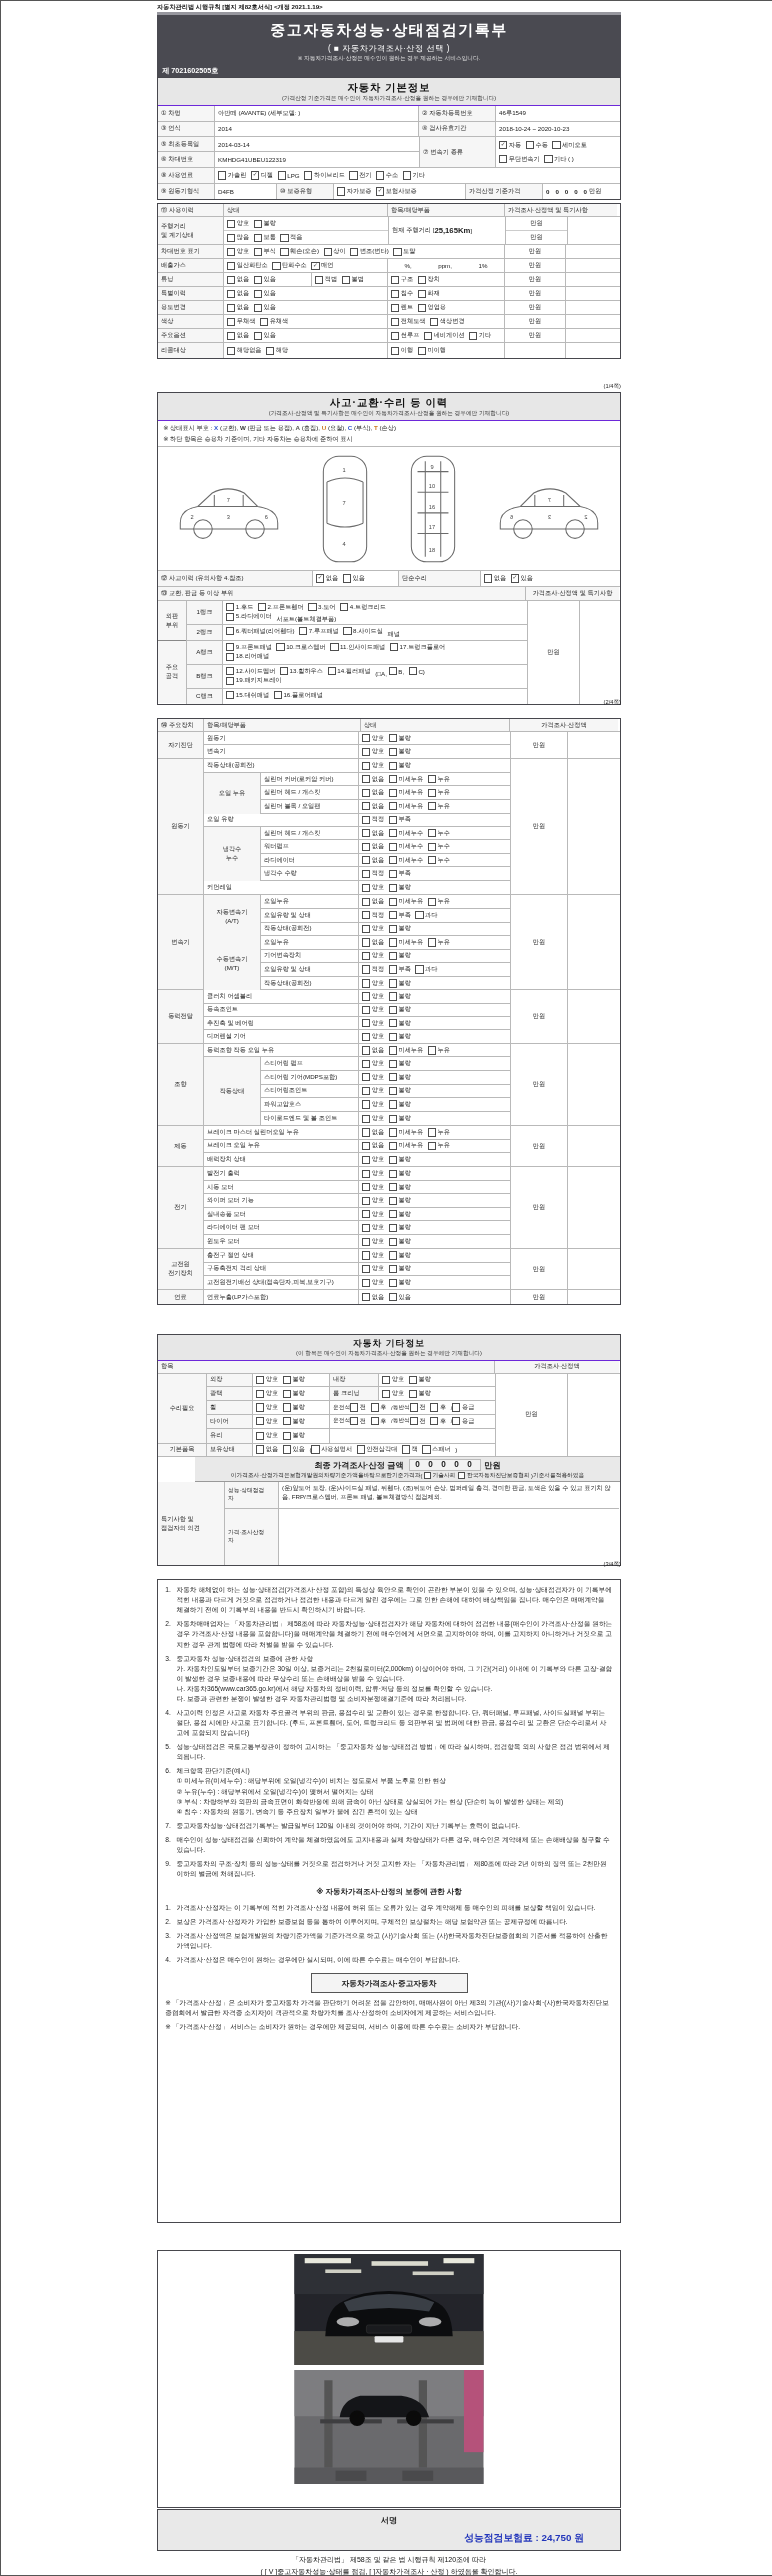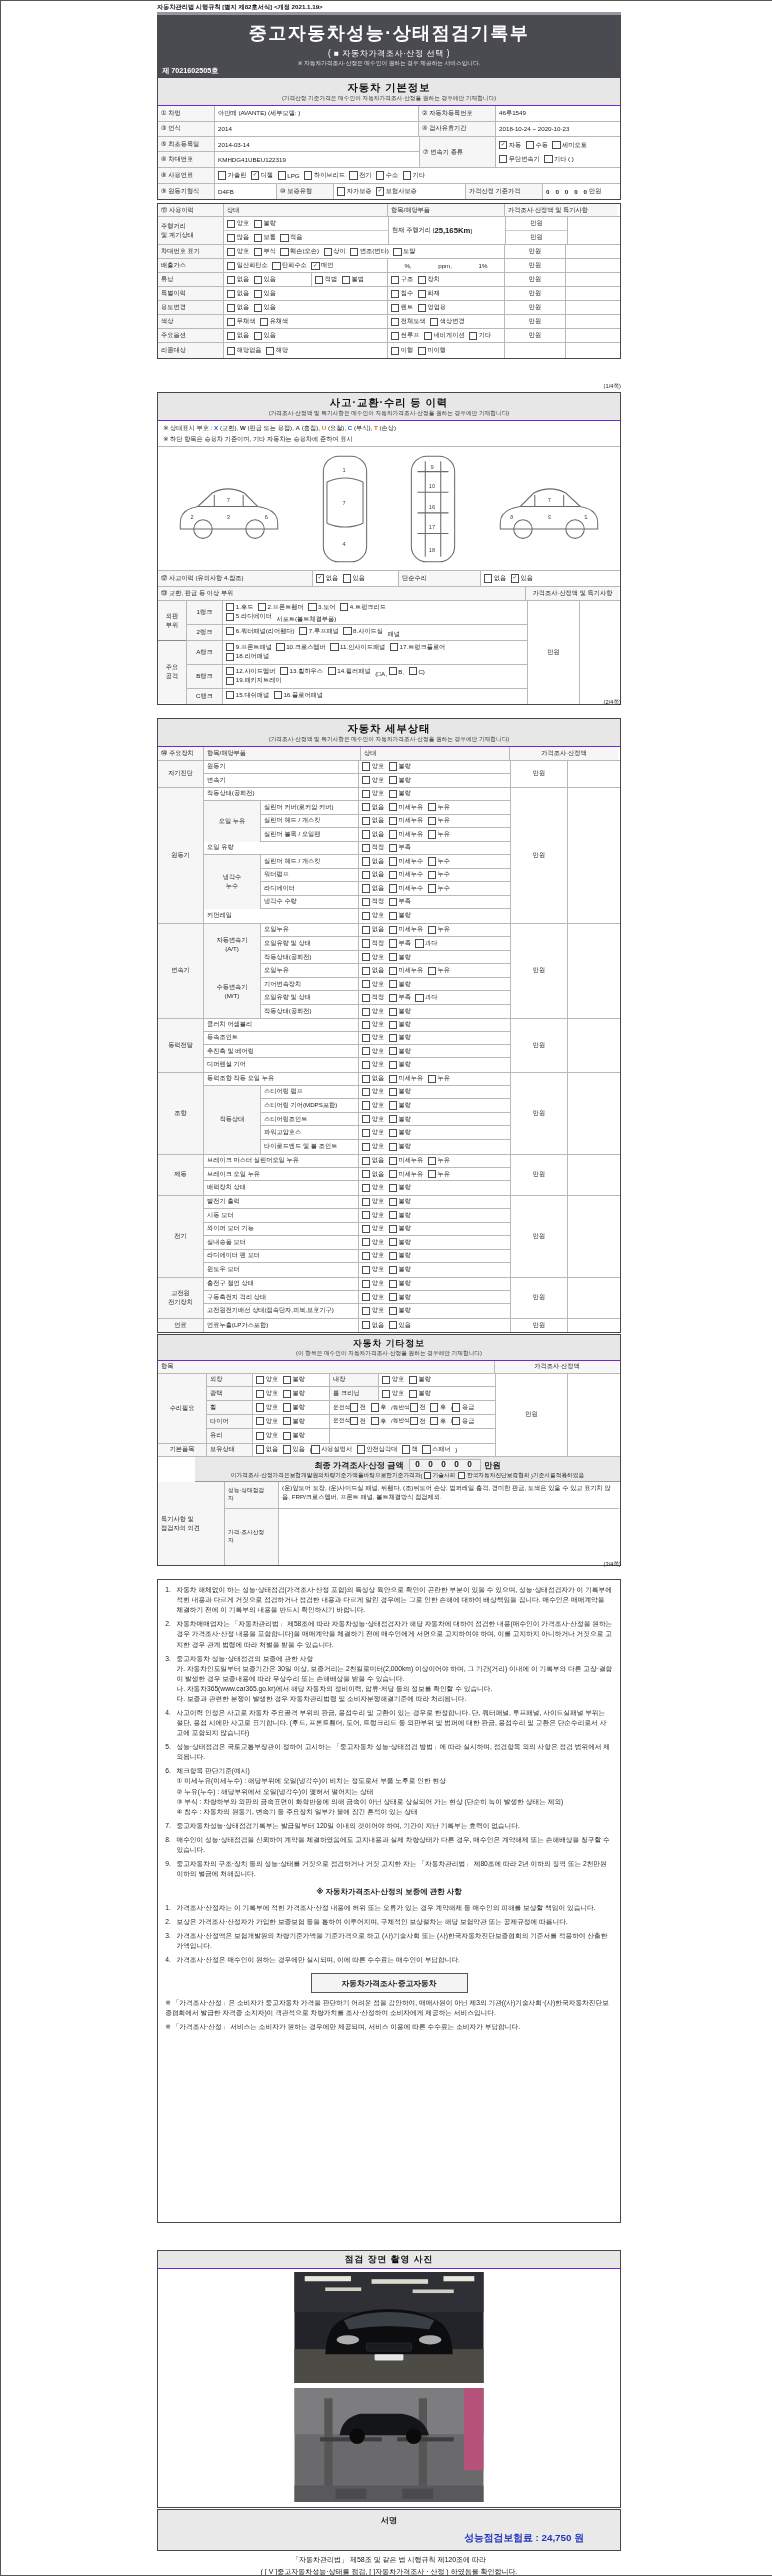--- a/index.html
+++ b/index.html
@@ -2,21 +2,21 @@
 <html style="font-size:8.2px"><head>
 <meta charset="utf-8">
 <style>
   html,body{margin:0;padding:0;background:#fff;}
   .page{position:relative;width:773px;height:2576px;background:#ffffff;overflow:hidden;
         font-family:"Liberation Sans","DejaVu Sans",sans-serif;color:#222;border:0.5px solid #555;box-sizing:border-box;}
   .col{position:absolute;left:156px;top:0;width:464px;height:2576px;}
   .abs{position:absolute;box-sizing:border-box;}
   .ref{top:2.1px;left:0;font-size:6.2px;font-weight:bold;color:#111;}
   .dark{top:11.3px;left:0;width:464px;height:65px;background:#4a4a51;border-top:3.1px solid #97979e;color:#fff;text-align:center;}
-  .dh-title{font-size:18px;font-weight:bold;letter-spacing:1.5px;margin-top:6.2px;text-align:center;}
+  .dh-title{font-size:15px;font-weight:bold;letter-spacing:1.5px;margin-top:6.2px;text-align:center;}
   .dh-sub{font-size:8.2px;margin-top:2.1px;letter-spacing:0.5px;}
   .dh-note{font-size:5.7px;color:#e3e3e3;margin-top:1.5px;}
   .dh-no{position:absolute;left:5.2px;bottom:1.5px;font-size:7.2px;font-weight:bold;color:#fff;}
   .sect{position:absolute;left:0;width:464px;border:1.5px solid #47474d;background:#fff;box-sizing:border-box;}
   .ghead{background:#e7e7e7;border-bottom:1px solid #6d28d9;text-align:center;padding:2.6px 0 2.1px;}
   .gtitle{font-size:10.3px;font-weight:bold;letter-spacing:1px;color:#111;}
   .gtitle.small{font-size:8.8px;}
   .gsub{font-size:5.7px;color:#333;margin-top:0.5px;}
   .r{display:flex;border-bottom:0.5px solid #b9b9b9;box-sizing:border-box;align-items:stretch;}
   .c{border-right:0.5px solid #b9b9b9;padding:1px 3.1px;display:flex;align-items:center;box-sizing:border-box;
@@ -623,24 +623,20 @@
                   </span></div>
               </div>
             </div>
           </div>
           <div class="c ctr" style="width: 52px; flex: 0 0 auto;">만원</div>
           <div class="c last" style="width: 41px; flex: 0 0 auto; border-right: none;"></div>
         </div>
       </div>
     <div class="marker" style="top:698px;">(2/4쪽)</div>
     <div id="detailSect" class="sect" style="top:717px;">
-        <div class="ghead">
-          <div class="gtitle">자동차 세부상태</div>
-          <div class="gsub">(가격조사·산정액 및 특기사항은 매수인이 자동차가격조사·산정을 원하는 경우에만 기재합니다)</div>
-        </div>
         <div class="r" style="height: 13.4px;">
           <div class="c lb" style="width: 46px; flex: 0 0 auto;">⑭ 주요장치</div>
           <div class="c lb" style="width: 157px; flex: 0 0 auto;">항목/해당부품</div>
           <div class="c lb" style="width: 149px; flex: 0 0 auto;">상태</div>
           <div class="c lb last ctr" style="width: 108px; flex: 0 0 auto;">가격조사·산정액</div>
         </div>
         <div class="r" style="height: 27px;">
           <div class="c lb ctr" style="width: 46px; flex: 0 0 auto;">자기진단</div>
           <div class="stack" style="width: 306px; flex: 0 0 auto; border-right: 0.5px solid rgb(185, 185, 185);">
             <div class="r" style="height: 13.6px;">
@@ -1612,23 +1608,20 @@
           <div class="nitem">
             <span class="nnum">4.</span>
             <div>가격조사·산정은 매수인이 원하는 경우에만 실시되며, 이에 따른 수수료는 매수인이 부담합니다.</div>
           </div>
           <div class="nbox">자동차가격조사·중고자동차</div>
           <div style="margin-bottom: 3.1px;">※ 「가격조사·산정」은 소비자가 중고자동차 가격을 판단하기 어려운 점을 감안하여, 매매사원이 아닌 제3의 기관((사)기술사회·(사)한국자동차진단보증협회에서 발급한 자격증 소지자)이 객관적으로 차량가치를 조사·산정하여 소비자에게 제공하는 서비스입니다.</div>
           <div style="margin-bottom: 3.1px;">※ 「가격조사·산정」 서비스는 소비자가 원하는 경우에만 제공되며, 서비스 이용에 따른 수수료는 소비자가 부담합니다.</div>
         </div>
       </div>
     <div id="photoSect" class="sect" style="top:2249px;height:258px;">
-        <div class="ghead">
-          <div class="gtitle small">점검 장면 촬영 사진</div>
-        </div>
         <div class="photo" style="width: 190px;"><svg width="190" height="111" viewBox="0 0 368 216">
             <rect width="368" height="216" fill="#23242a"></rect>
             <rect y="0" width="368" height="78" fill="#2e3036"></rect>
             <rect x="20" y="8" width="90" height="10" fill="#e8e8dd"></rect>
             <rect x="150" y="14" width="110" height="9" fill="#dadace"></rect>
             <rect x="290" y="8" width="60" height="10" fill="#e8e8dd"></rect>
             <rect x="60" y="30" width="70" height="7" fill="#cfcfc4"></rect>
             <rect x="230" y="34" width="80" height="7" fill="#cfcfc4"></rect>
             <rect y="150" width="368" height="66" fill="#4c4b46"></rect>
             <path d="M60,160 Q62,105 95,92 Q130,72 184,72 Q238,72 273,92 Q306,105 308,160 Z" fill="#0c0d0f"></path>

